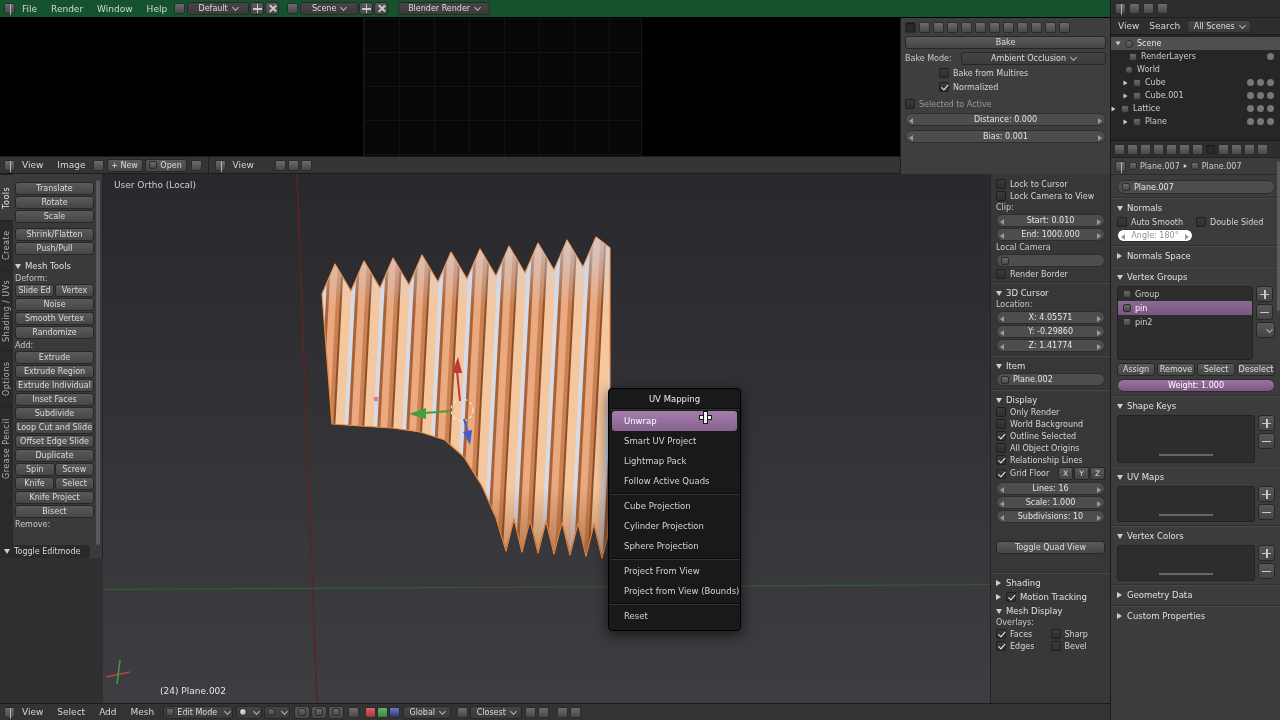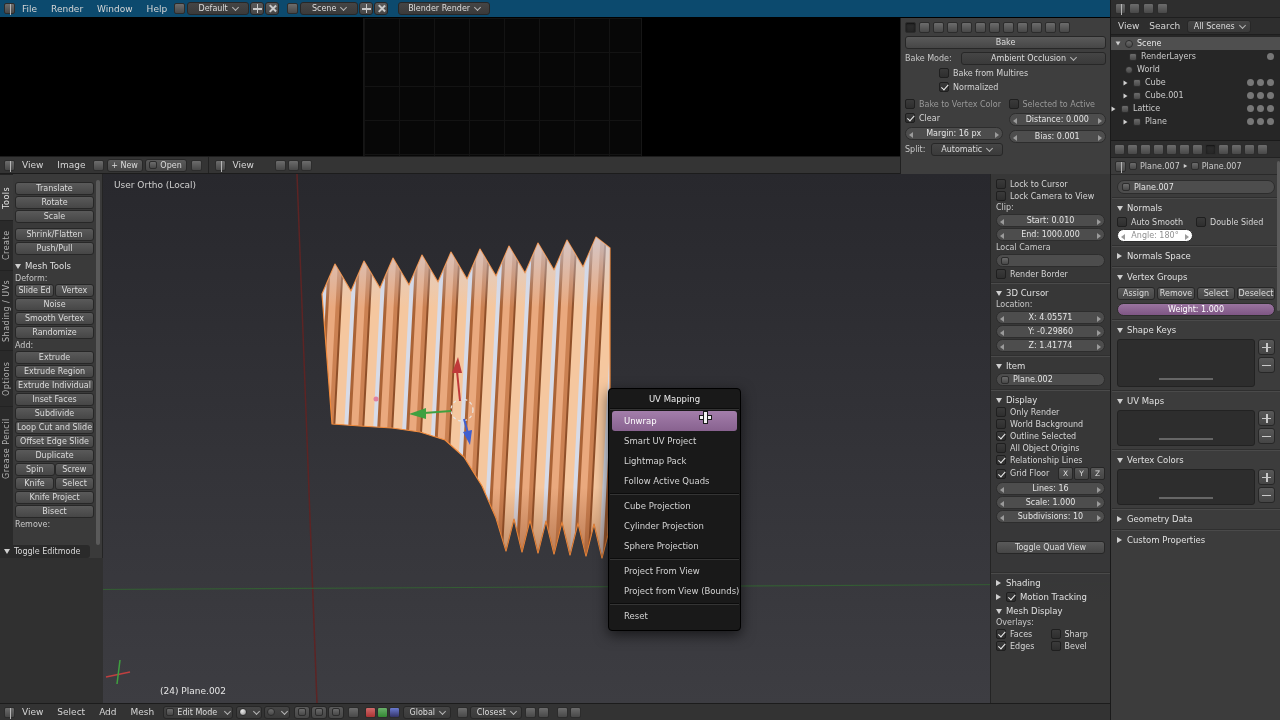--- a/index.html
+++ b/index.html
@@ -60,21 +60,21 @@
   .cursor::after{content:"";position:absolute;left:4px;top:0;width:2.5px;height:11px;background:#f2f2f2;box-shadow:0 0 0 1px #1a1a1a}
   .nrow{margin-bottom:2px}
   .tsbtn{height:13px;margin-bottom:1px}
   .tab{writing-mode:vertical-rl;transform:rotate(180deg);display:flex;align-items:center;justify-content:center;
        width:13px;color:#b2b2b2;font-size:8px;letter-spacing:.5px;border-bottom:1px solid #222;box-sizing:border-box}
   .tab.active{background:#3c3c3c;color:#e6e6e6}
 </style>
 </head>
 <body>
 
-<div class="abs row" id="topbar" style="left:0;top:0;width:1280px;height:18px;background:#0c4a6e;border-bottom:1px solid #000;box-sizing:border-box">
+<div class="abs row" id="topbar" style="left:0;top:0;width:1280px;height:18px;background:#14532d;border-bottom:1px solid #000;box-sizing:border-box">
   <span class="ic chev" style="margin-left:4px"></span>
   <span class="mi">File</span>
   <span class="mi">Render</span>
   <span class="mi">Window</span>
   <span class="mi">Help</span>
   <span class="ic"></span>
   <span class="btn dark chev" style="width:62px;margin-left:2px">
       <span>Default</span>
     </span>
   <span class="btn" style="width:14px;margin-left:1px">
@@ -150,39 +150,20 @@
   </div>
   <div class="cb" style="margin:3px 0 0 34px">
       <span class="cbx"></span>
       <span>Bake from Multires</span>
     </div>
   <div class="cb on" style="margin:4px 0 4px 34px">
       <span class="cbx"></span>
       <span>Normalized</span>
     </div>
   <div class="row" style="align-items:flex-start;gap:6px">
-    <div style="flex:1">
-      <div class="cb dim" style="margin:3px 0">
-          <span class="cbx"></span>
-          <span>Bake to Vertex Color</span>
-        </div>
-      <div class="cb on" style="margin:4px 0">
-          <span class="cbx"></span>
-          <span>Clear</span>
-        </div>
-      <div class="field num" style="margin:3px 0">
-          <span>Margin: 16 px</span>
-        </div>
-      <div class="row" style="height:13px;margin-top:3px">
-        <span class="lbl" style="width:26px">Split:</span>
-        <span class="btn dark chev" style="flex:1">
-            <span>Automatic</span>
-          </span>
-      </div>
-    </div>
     <div style="flex:1">
       <div class="cb dim" style="margin:3px 0">
           <span class="cbx"></span>
           <span>Selected to Active</span>
         </div>
       <div class="field num" style="margin:4px 0">
           <span>Distance: 0.000</span>
         </div>
       <div class="field num" style="margin:3px 0">
           <span>Bias: 0.001</span>
@@ -682,20 +663,45 @@
       <div class="nsep"></div>
       <div class="phdr">
           <span class="tric"></span>
           <span>Normals Space</span>
         </div>
       <div class="nsep"></div>
       <div class="phdr">
           <span class="tri"></span>
           <span>Vertex Groups</span>
         </div>
+      <div class="row" style="align-items:flex-start;margin-top:2px">
+        <div class="listbox" style="flex:1;height:72px">
+          <div class="litem">
+              <span class="ic sm"></span>
+              <span>Group</span>
+            </div>
+          <div class="litem sel">
+              <span class="ic sm"></span>
+              <span>pin</span>
+            </div>
+          <div class="litem">
+              <span class="ic sm"></span>
+              <span>pin2</span>
+            </div>
+        </div>
+        <div class="sidecol">
+          <span class="sbtn">
+              <span class="plic"></span>
+            </span>
+          <span class="sbtn">
+              <span class="mnic"></span>
+            </span>
+          <span class="sbtn chev" style="padding-left:2px"></span>
+        </div>
+      </div>
       <div class="row" style="gap:2px;margin-top:3px">
         <span class="btn" style="flex:1">
             <span>Assign</span>
           </span>
         <span class="btn" style="flex:1">
             <span>Remove</span>
           </span>
         <span class="btn" style="flex:1">
             <span>Select</span>
           </span>

